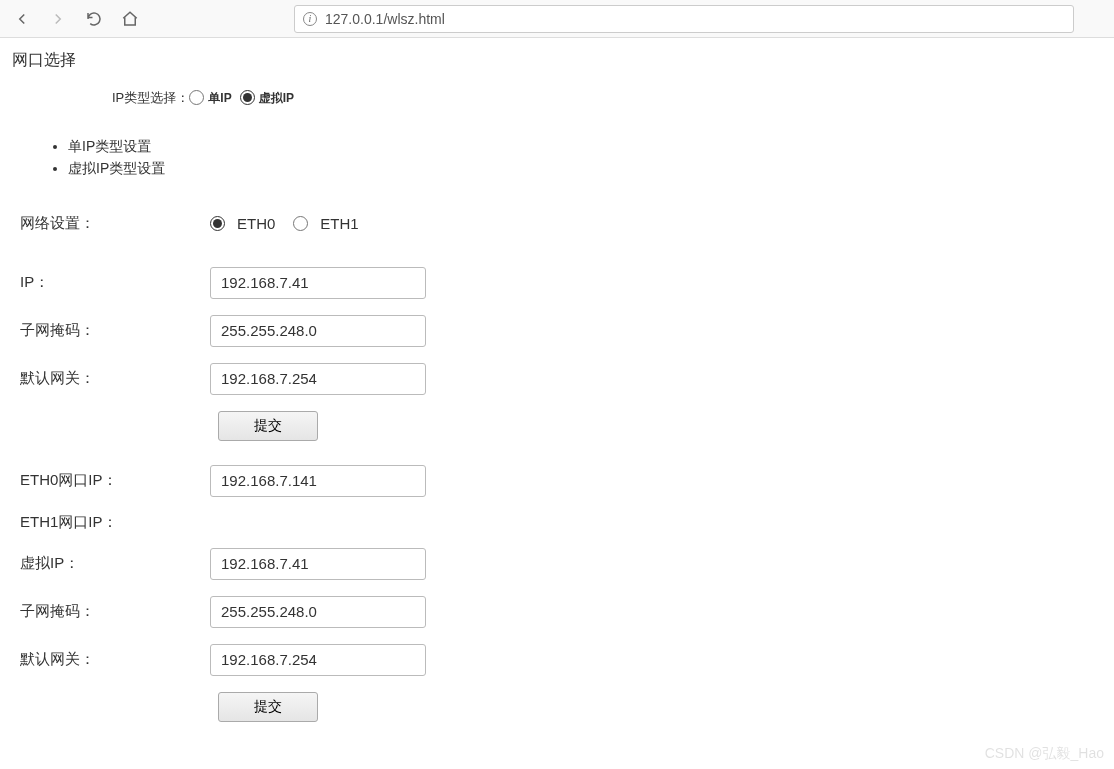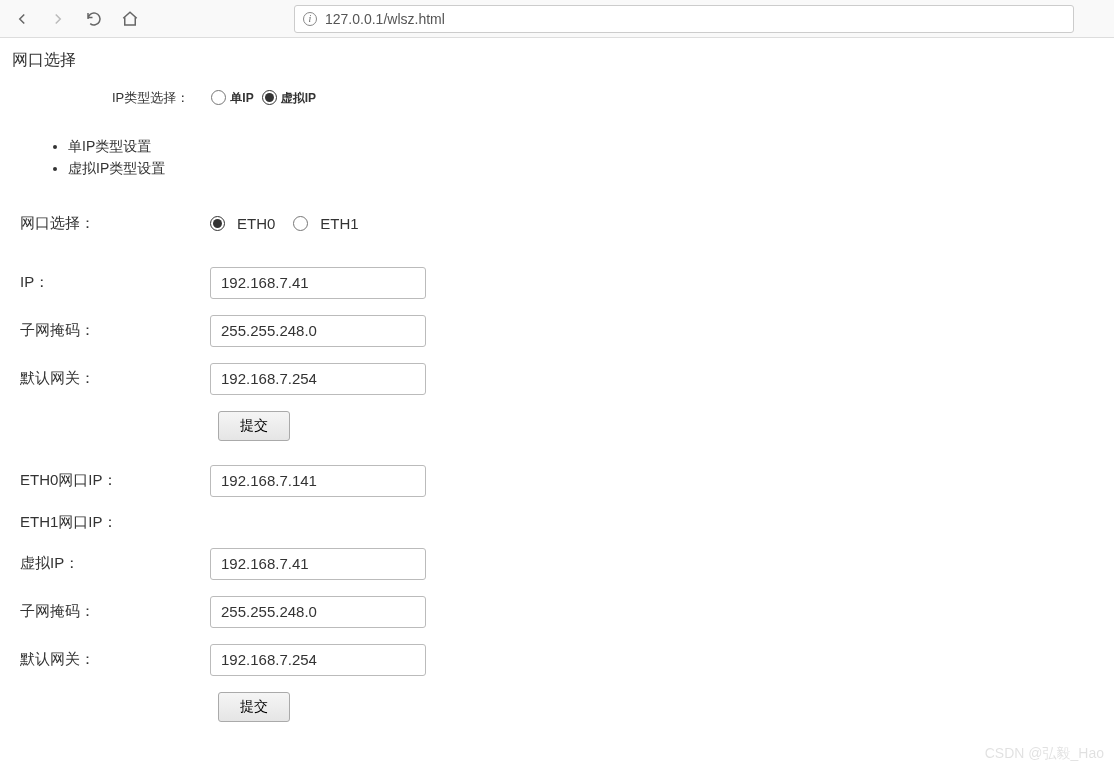--- a/index.html
+++ b/index.html
@@ -77,21 +77,21 @@
       color: #333;
     }
     .ip-type-row {
       display: flex;
       align-items: center;
       margin-left: 100px;
       margin-bottom: 28px;
       font-size: 13px;
     }
     .ip-type-label {
-      margin-right: 22px;
+      margin-right: 0;
     }
     .radio-group {
       display: inline-flex;
       gap: 4px;
       margin-right: 8px;
     }
     .radio-group label {
       font-size: 12px;
       font-weight: bold;
     }
@@ -134,21 +134,21 @@
       width: 216px;
       height: 32px;
       padding: 4px 10px;
       border: 1px solid #bbb;
       border-radius: 3px;
       font-size: 15px;
       font-family: inherit;
       color: #333;
     }
     .submit-btn {
-      width: 72px;
+      width: 100px;
       height: 30px;
       background: linear-gradient(#f5f5f5, #e5e5e5);
       border: 1px solid #aaa;
       border-radius: 3px;
       font-size: 14px;
       cursor: pointer;
       font-family: inherit;
     }
     .submit-row {
       margin-left: 198px;
@@ -211,21 +211,21 @@
   </div>
 
   <ul class="bullet-list">
     <li>单IP类型设置</li>
     <li>虚拟IP类型设置</li>
   </ul>
 
   <div class="form-section">
 
     <div class="form-row">
-      <span class="form-label">网口选择：</span>
+      <span class="form-label">网络设置：</span>
       <span class="radio-inline">
         <input type="radio" name="eth" checked="" style="">
         <span>ETH0</span>
       </span>
       <span class="radio-inline">
         <input type="radio" name="eth" style="">
         <span>ETH1</span>
       </span>
     </div>
 

